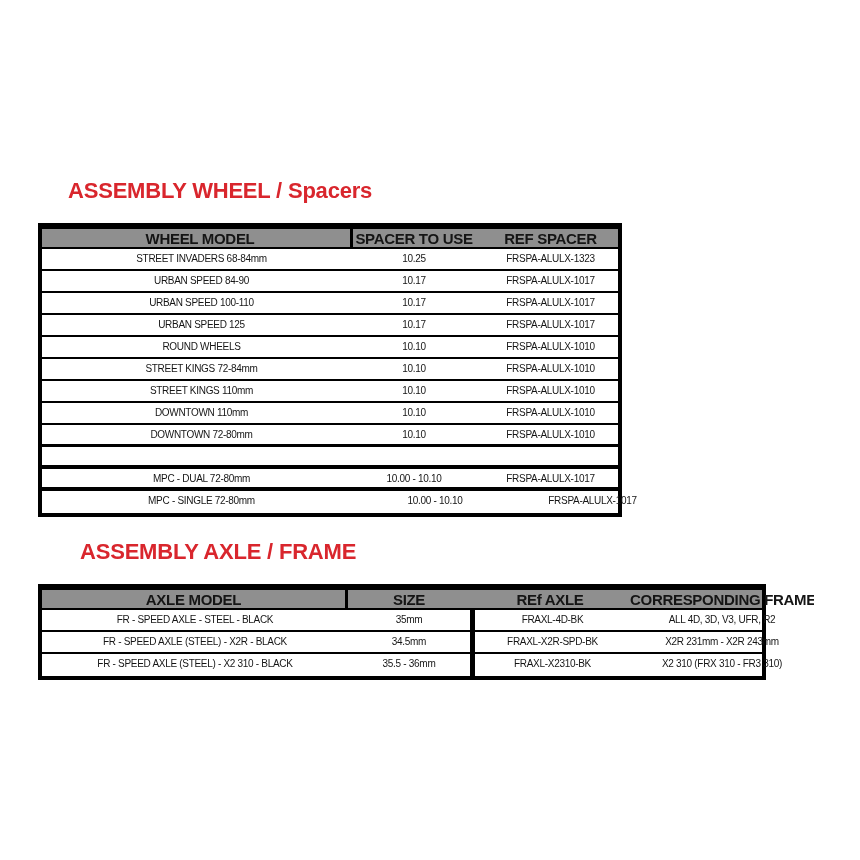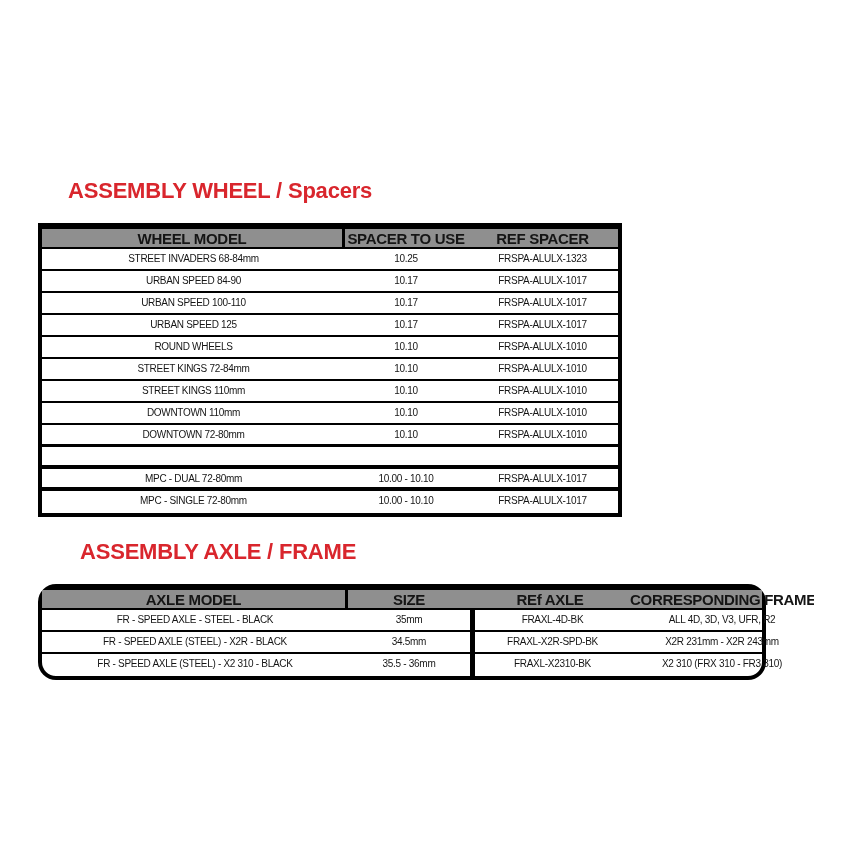--- a/index.html
+++ b/index.html
@@ -19,47 +19,47 @@
   }
   #wheel-title{left:68px;top:178px;}
   #axle-title{left:80px;top:539px;}
 
   .tbl{
     position:absolute;left:38px;background:#fff;
     border:4px solid var(--border-black);border-top-width:6px;
     box-sizing:border-box;
   }
   #wheel-table{top:223px;width:584px;}
-  #axle-table{top:584px;width:728px;border-radius:18px;}
+  #axle-table{top:584px;width:728px;}
 
   .hdr-row,.data-row{display:grid;box-sizing:border-box;}
   .hdr-row{
     background:var(--header-gray);border-bottom:2px solid var(--border-black);
     font-weight:bold;height:20px;line-height:20px;
   }
   .data-row{height:22px;line-height:20px;border-bottom:2px solid var(--border-black);}
   .cell{
     text-align:center;font-size:10px;letter-spacing:-0.3px;white-space:nowrap;
     overflow:hidden;box-sizing:border-box;
   }
   .hdr-row .cell{font-size:15px;}
 
   
-  #wheel-table .hdr-row,#wheel-table .data-row{grid-template-columns:303px 122px 151px;}
+  #wheel-table .hdr-row,#wheel-table .data-row{grid-template-columns:303px 122px 151px;padding-left:8px;}
   
   #axle-table .hdr-row,#axle-table .data-row{grid-template-columns:306px 122px 160px 184px;}
 
   
   .hdr-row .c0{border-right:3px solid var(--border-black);}
 
   
   .row-last{border-bottom:3px solid var(--border-black);}
   .row-empty{height:22px;border-bottom:4px solid var(--border-black);}
   .row-mpc{border-bottom:4px solid var(--border-black);}
-  .row-mpc-last{border-bottom:none;}
+  .row-mpc-last{border-bottom:none;gap:21px;}
 
   
   #axle-table .data-row .c-ref{border-left:5px solid var(--border-black);}
   #axle-table .data-row:last-child{border-bottom:none;}
 </style>
 </head>
 <body>
 
 <div class="page">
 

